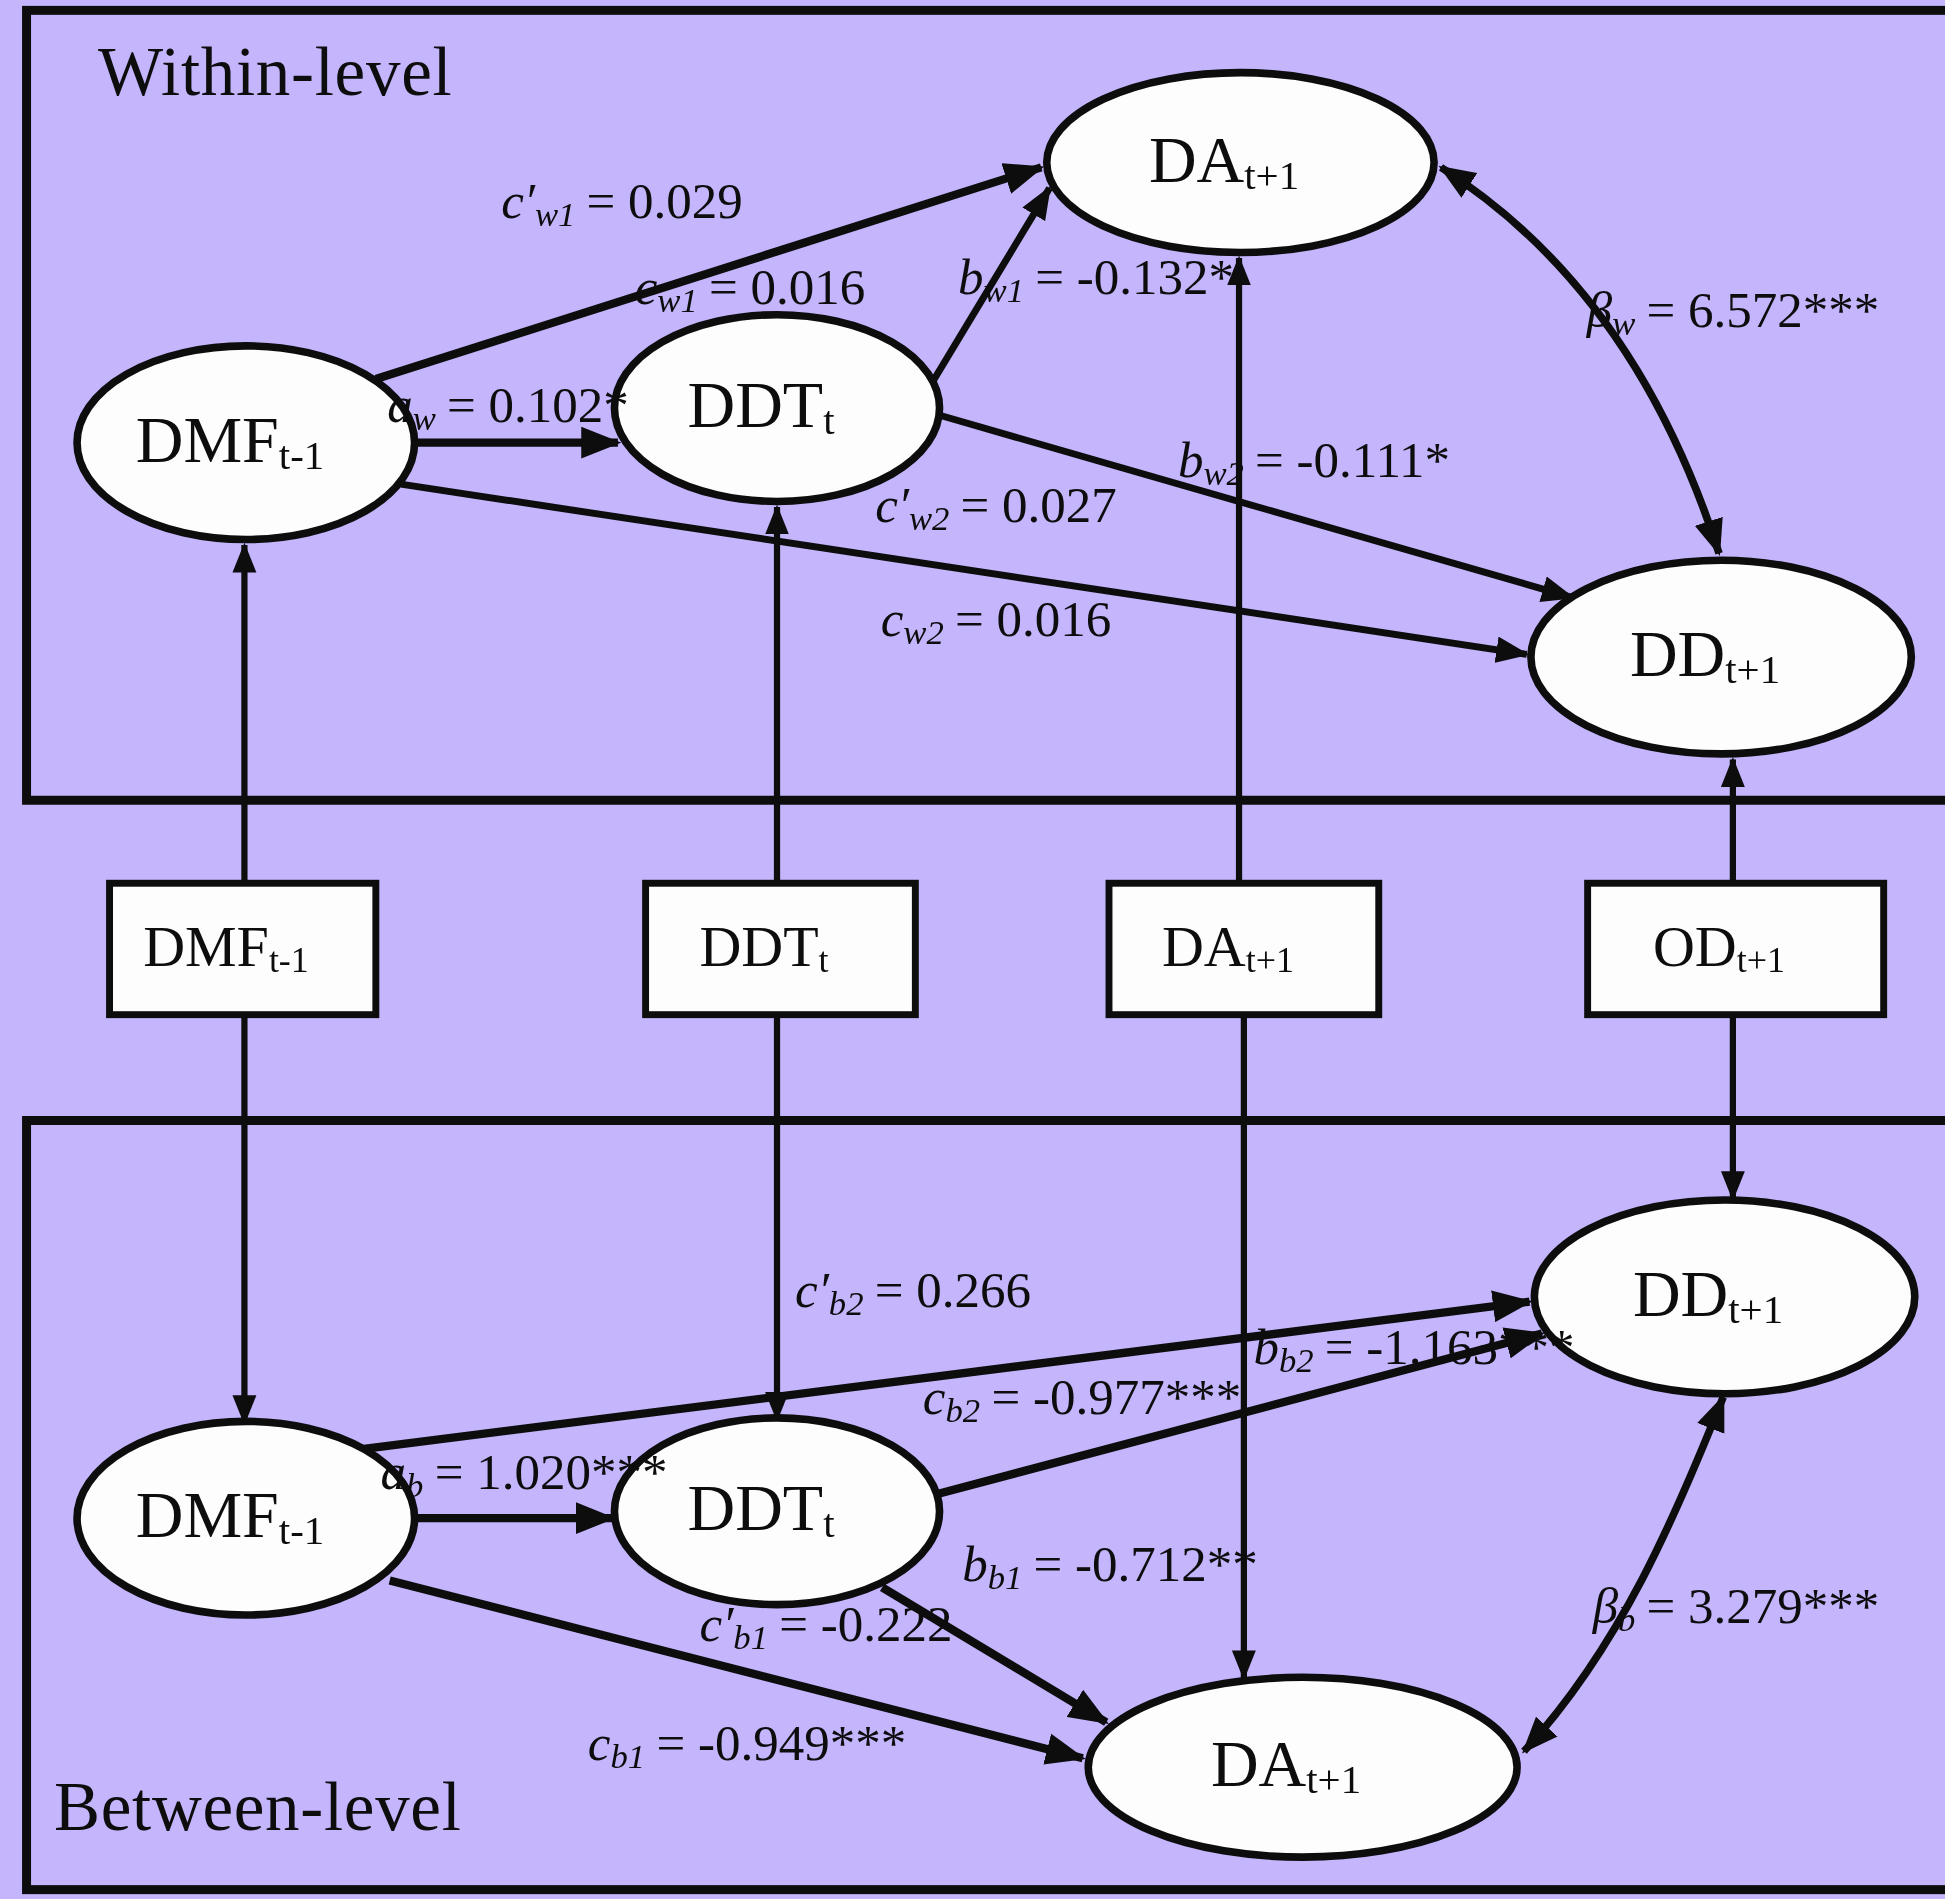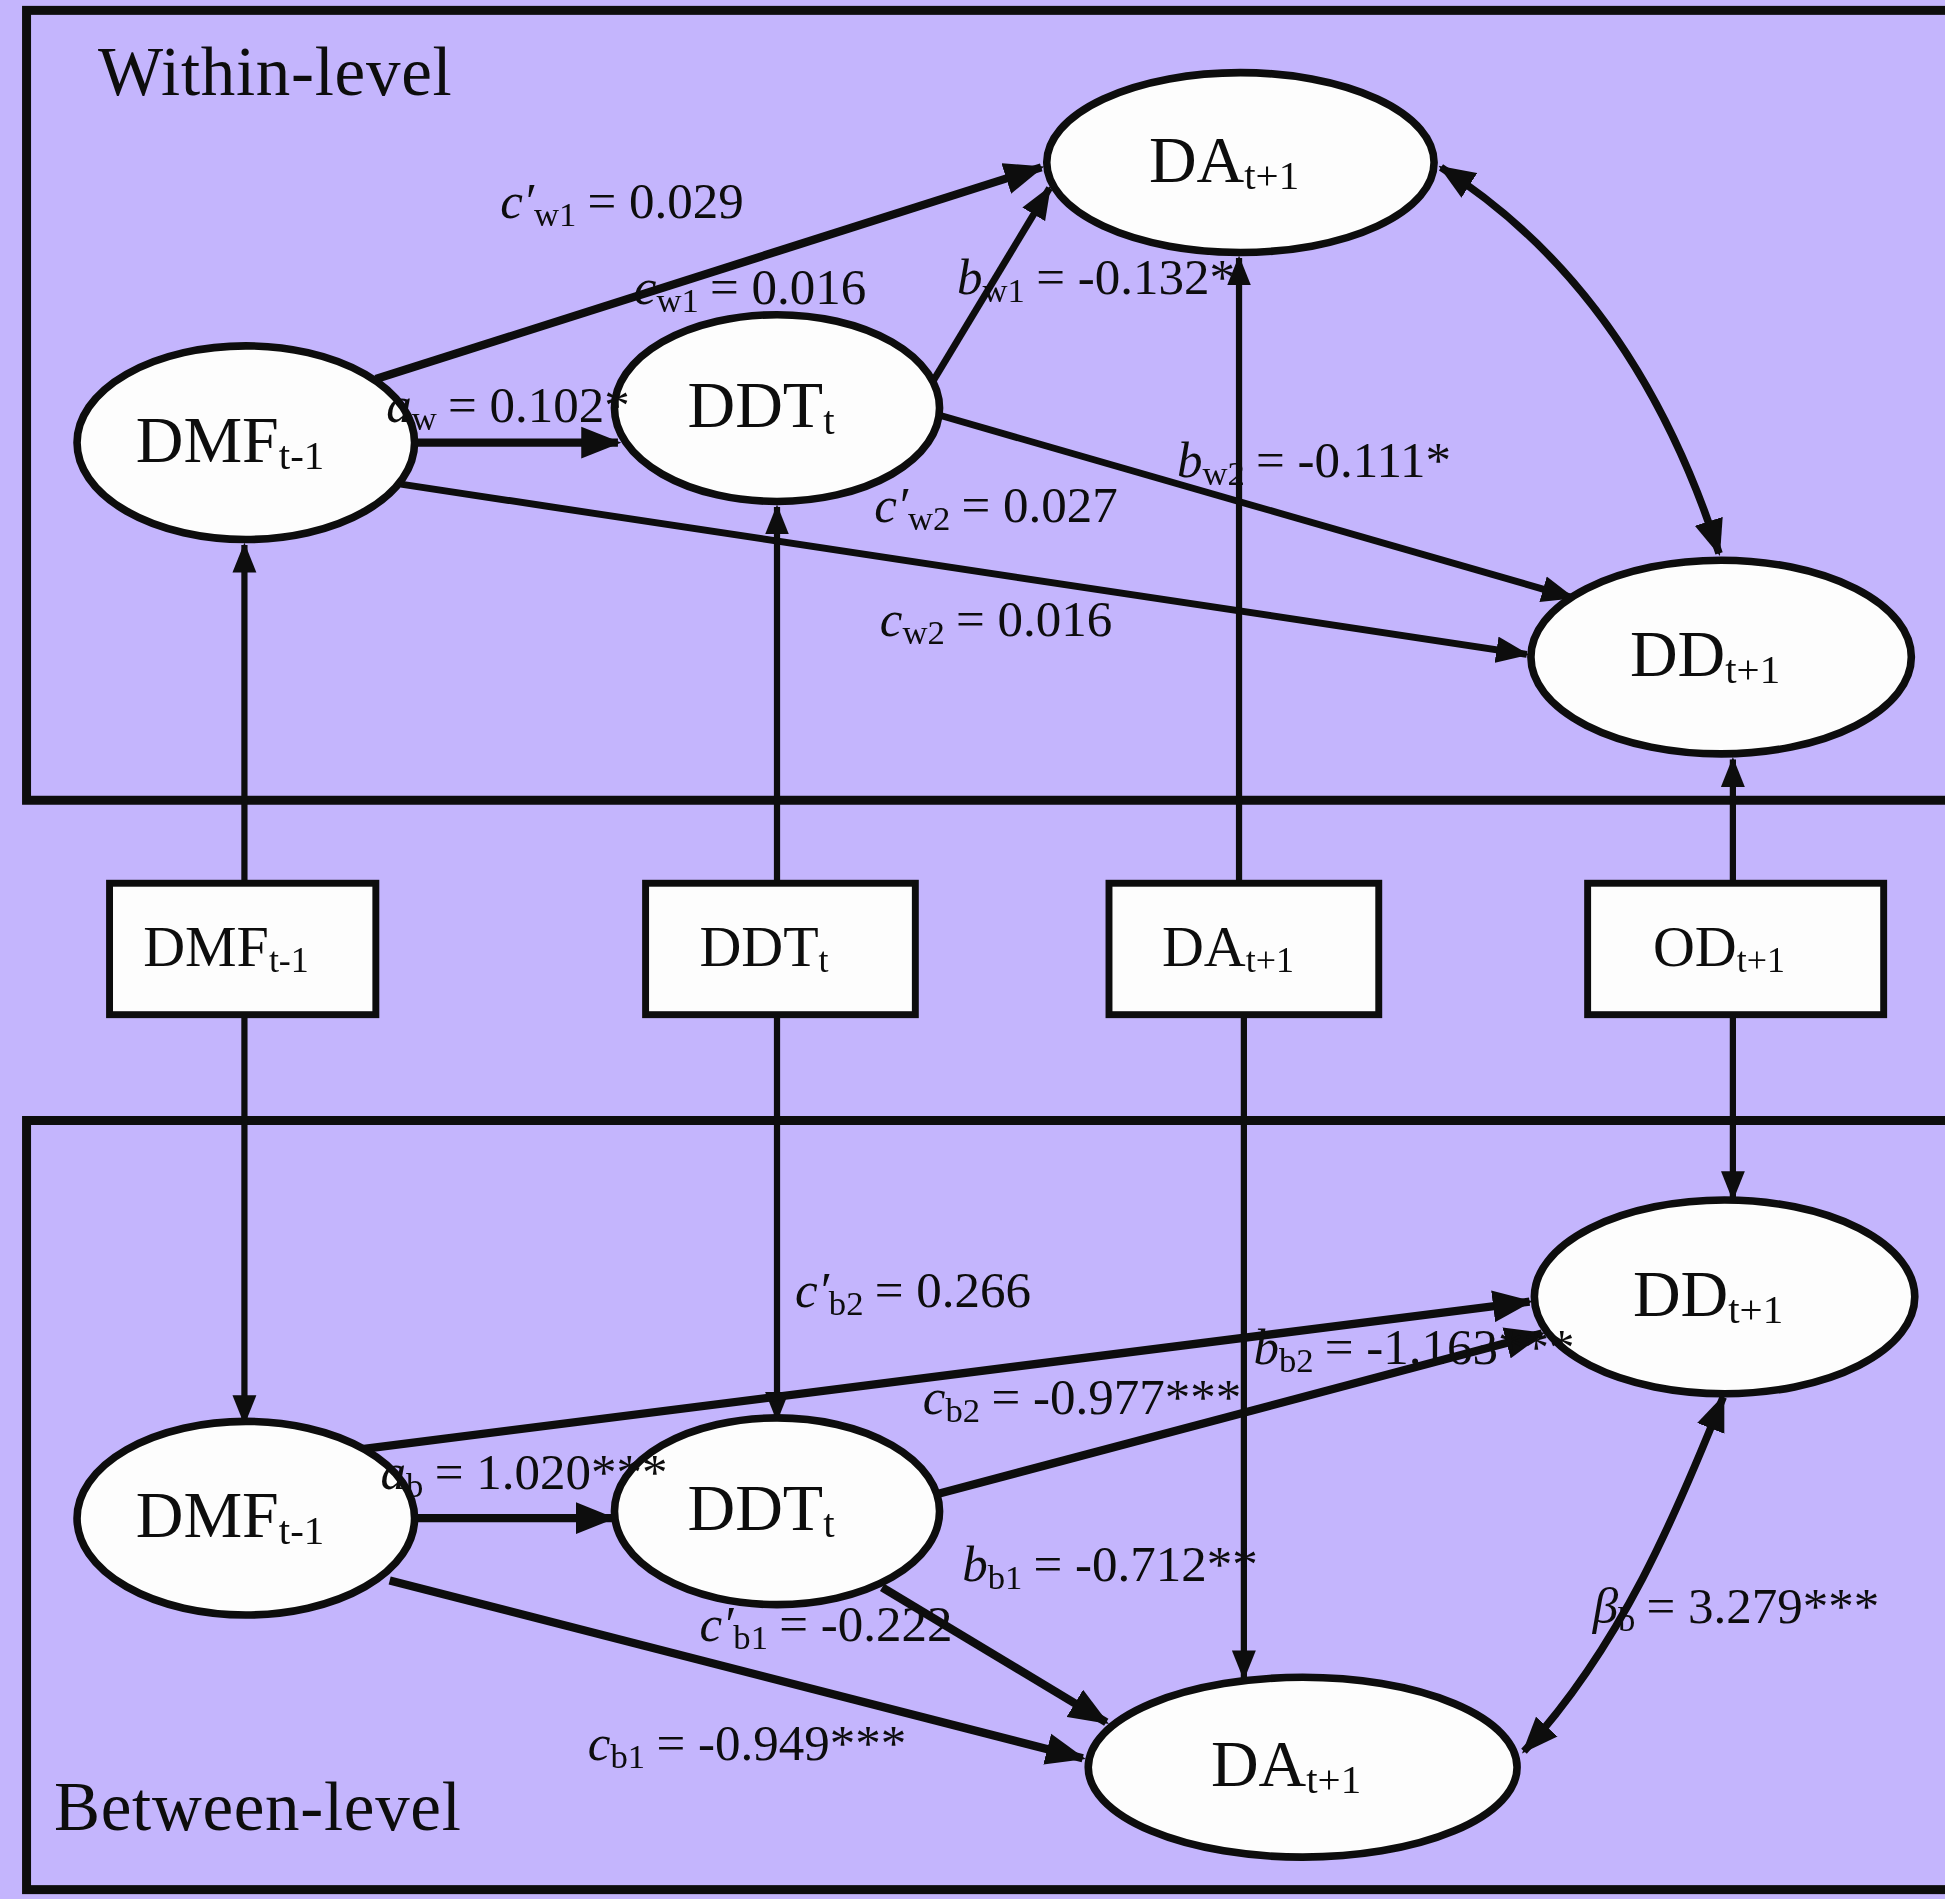--- a/index.html
+++ b/index.html
@@ -31,21 +31,21 @@
   .nlbl.rect{font-size:58px;}
   .nlbl sub{font-size:0.62em;line-height:0;vertical-align:-0.18em;text-align:right;}
   
   .plbl{
     position:absolute;
     transform:translate(-50%,-50%);
     font-size:51px;
     white-space:nowrap;
   }
   .plbl i{font-style:italic;}
-  .plbl sub{font-size:0.68em;line-height:0;vertical-align:-0.22em;}
+  .plbl sub{font-style:italic;font-size:0.68em;line-height:0;vertical-align:-0.22em;}
   .plbl .v{font-style:normal;margin-left:0.22em;}
 </style>
 </head>
 <body>
 
 <div class="stage">
 
   <svg viewBox="0 0 2813 2747">
     <defs>
       <marker id="ah" viewBox="0 0 10 8" refX="9.2" refY="4" markerWidth="4.8" markerHeight="3.9" orient="auto-start-reverse" markerUnits="strokeWidth">
@@ -152,20 +152,23 @@
   </div>
   <div class="plbl" style="left:1314px;top:460px">
     <i>b</i><sub>w2</sub><span class="v">= -0.111*</span>
   </div>
   <div class="plbl" style="left:996px;top:505px">
     <i>c′</i><sub>w2</sub><span class="v">= 0.027</span>
   </div>
   <div class="plbl" style="left:996px;top:619px">
     <i>c</i><sub>w2</sub><span class="v">= 0.016</span>
   </div>
+  <div class="plbl" style="left:1733px;top:310px">
+    <i>β</i><sub>w</sub><span class="v">= 6.572***</span>
+  </div>
 
   <div class="plbl" style="left:524px;top:1472px">
     <i>a</i><sub>b</sub><span class="v">= 1.020***</span>
   </div>
   <div class="plbl" style="left:913px;top:1290px">
     <i>c′</i><sub>b2</sub><span class="v">= 0.266</span>
   </div>
   <div class="plbl" style="left:1082px;top:1397px">
     <i>c</i><sub>b2</sub><span class="v">= -0.977***</span>
   </div>

